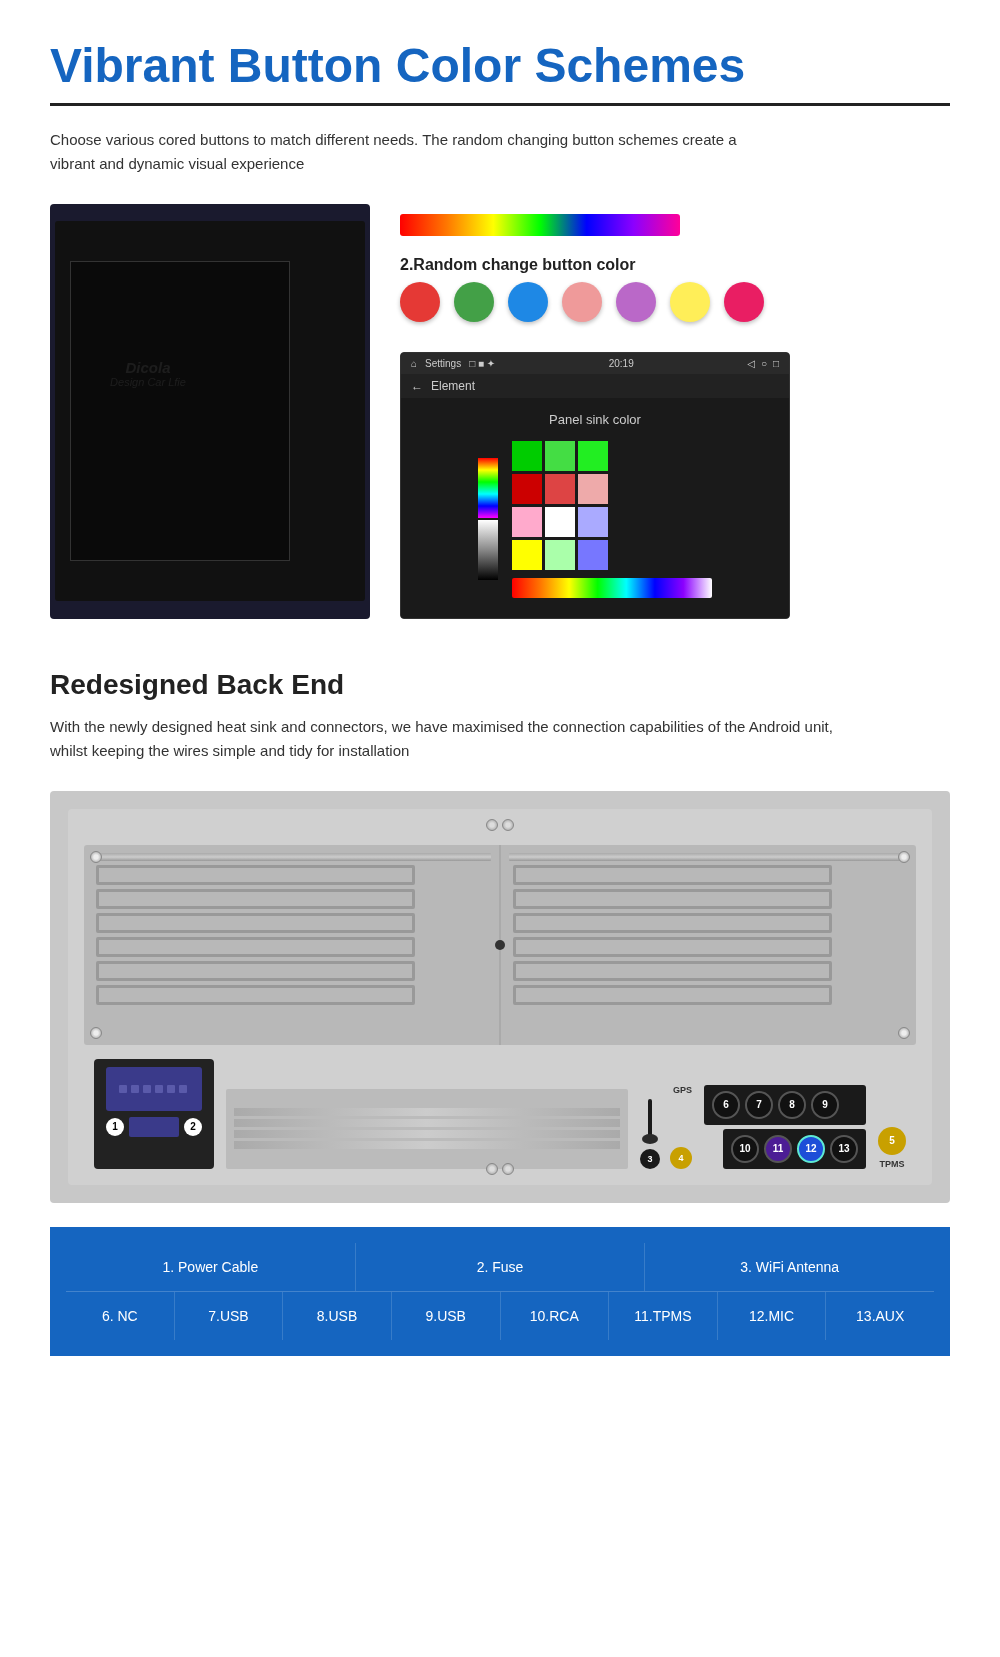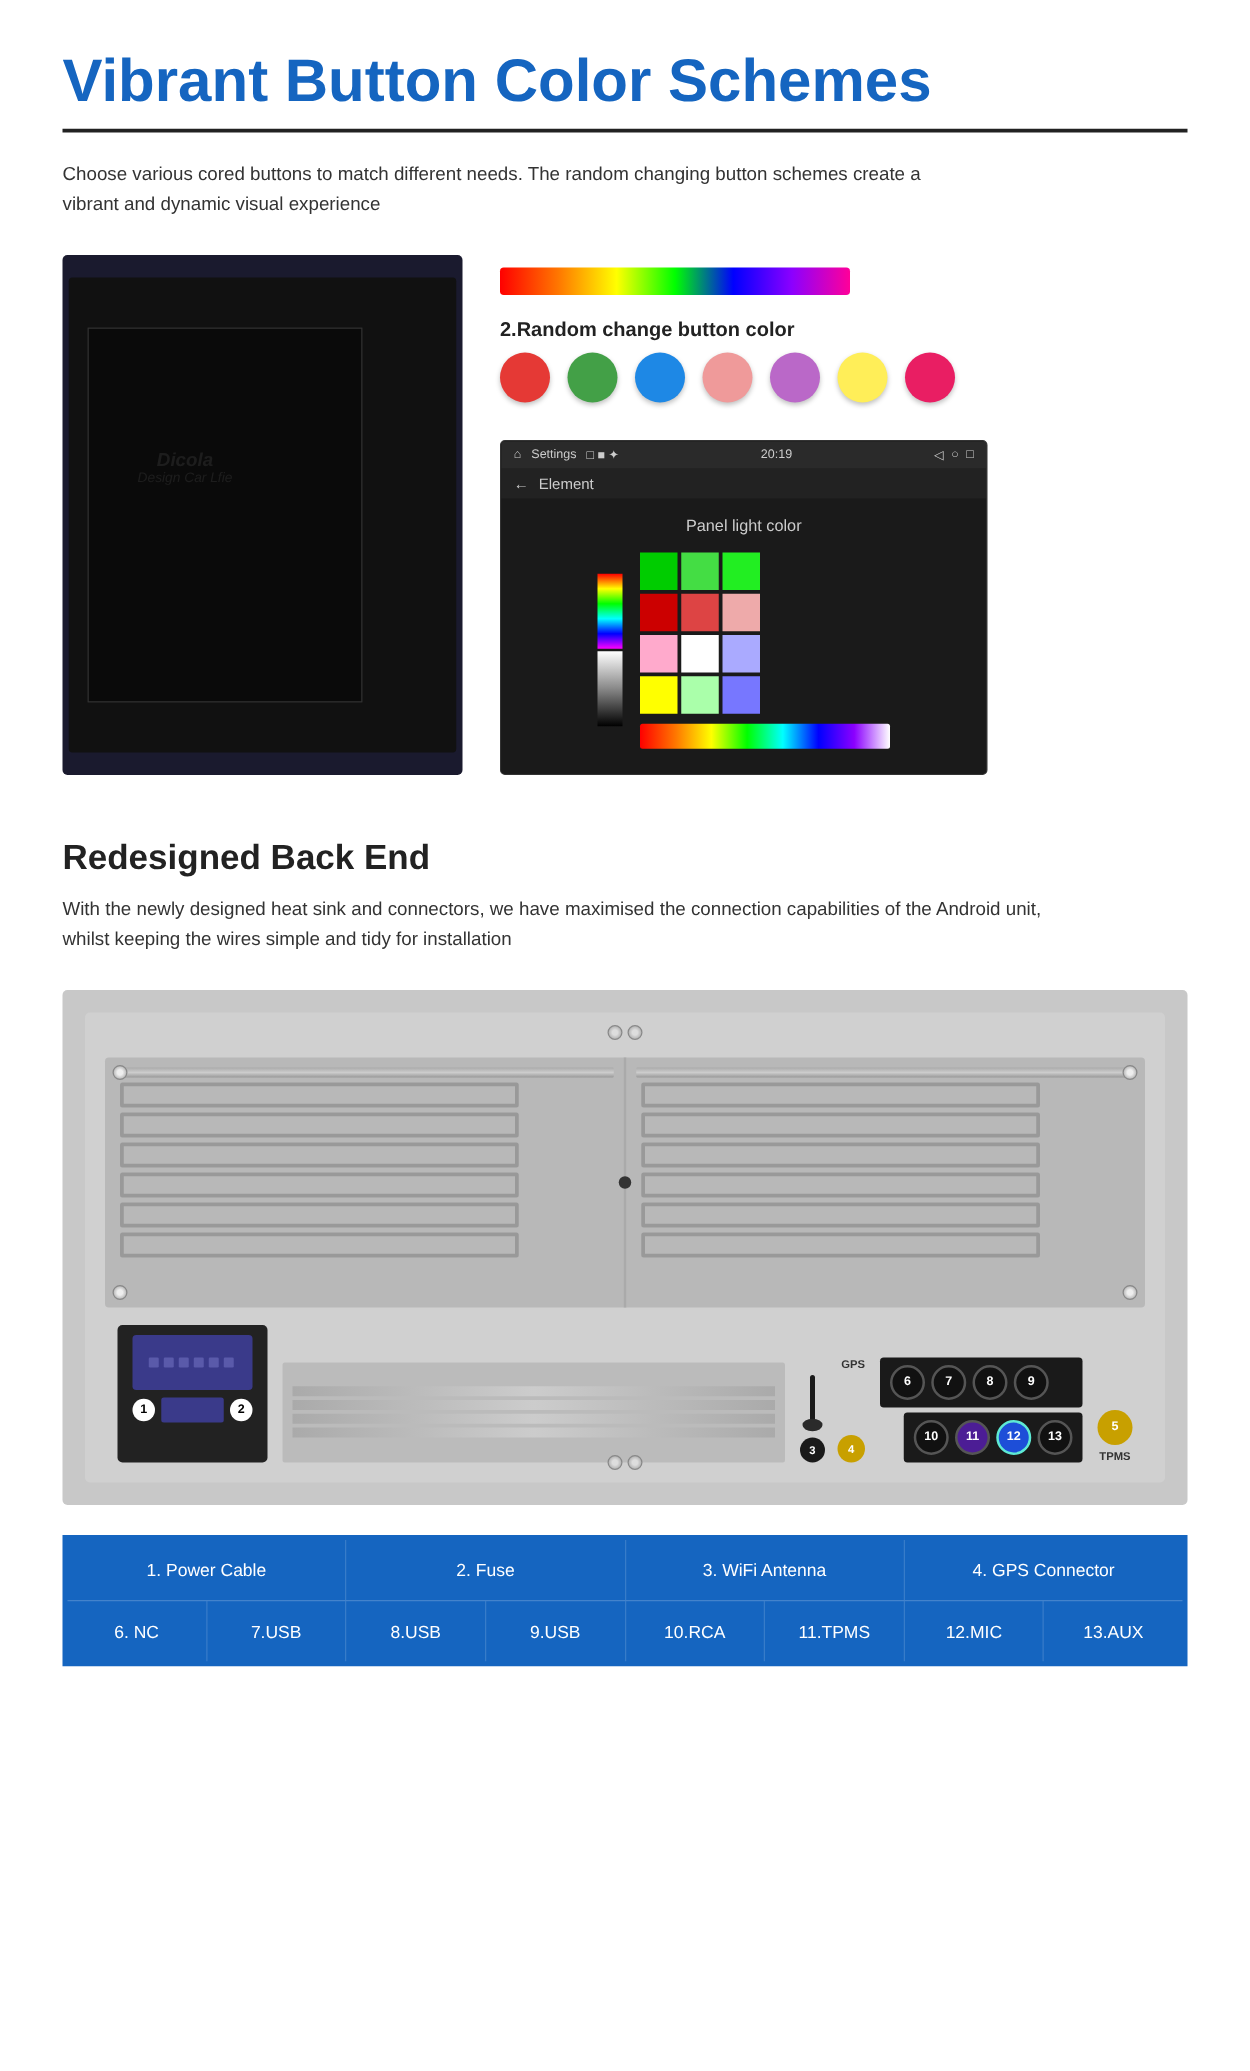--- a/index.html
+++ b/index.html
@@ -278,21 +278,21 @@
       left: 80px;
       opacity: 0.35;
       pointer-events: none;
     }
 
     
     .info-table {
       width: 100%;
       background: #1565c0;
       border-radius: 0;
-      padding: 4px;
+      padding: 16px;
       margin-top: 4px;
     }
     .info-row {
       display: flex;
       width: 100%;
     }
     .info-row:first-child {
       border-bottom: 1px solid rgba(255,255,255,0.2);
     }
     .info-cell {
@@ -363,21 +363,21 @@
             <span>◁</span>
               <span>○</span>
               <span>□</span>
           </div>
         </div>
         <div class="settings-nav">
           <span>←</span>
           <span>Element</span>
         </div>
         <div class="settings-content">
-          <div class="settings-content-title">Panel light color</div>
+          <div class="settings-content-title">Panel sink color</div>
           <div class="color-grid-container">
             <div class="color-gradient-bar">
               <div class="grad-bar grad-bar-rainbow"></div>
               <div class="grad-bar grad-bar-bw"></div>
             </div>
             <div>
               <div class="color-swatches-grid">
 
               <div class="swatch" style="background: rgb(0, 204, 0);"></div>
                   <div class="swatch" style="background: rgb(68, 221, 68);"></div>
@@ -530,21 +530,20 @@
           <div style="width:12px;height:12px;border-radius:50%;background:radial-gradient(circle,#ddd 30%,#999 100%);border:1px solid #888;"></div>
         </div>
       </div>
     </div>
 
     <div class="info-table">
       <div class="info-row">
         <div class="info-cell">1. Power Cable</div>
         <div class="info-cell">2. Fuse</div>
         <div class="info-cell">3. WiFi Antenna</div>
-        <div class="info-cell">4. GPS Connector</div>
       </div>
       <div class="info-row">
         <div class="info-cell">6. NC</div>
         <div class="info-cell">7.USB</div>
         <div class="info-cell">8.USB</div>
         <div class="info-cell">9.USB</div>
         <div class="info-cell">10.RCA</div>
         <div class="info-cell">11.TPMS</div>
         <div class="info-cell">12.MIC</div>
         <div class="info-cell">13.AUX</div>

